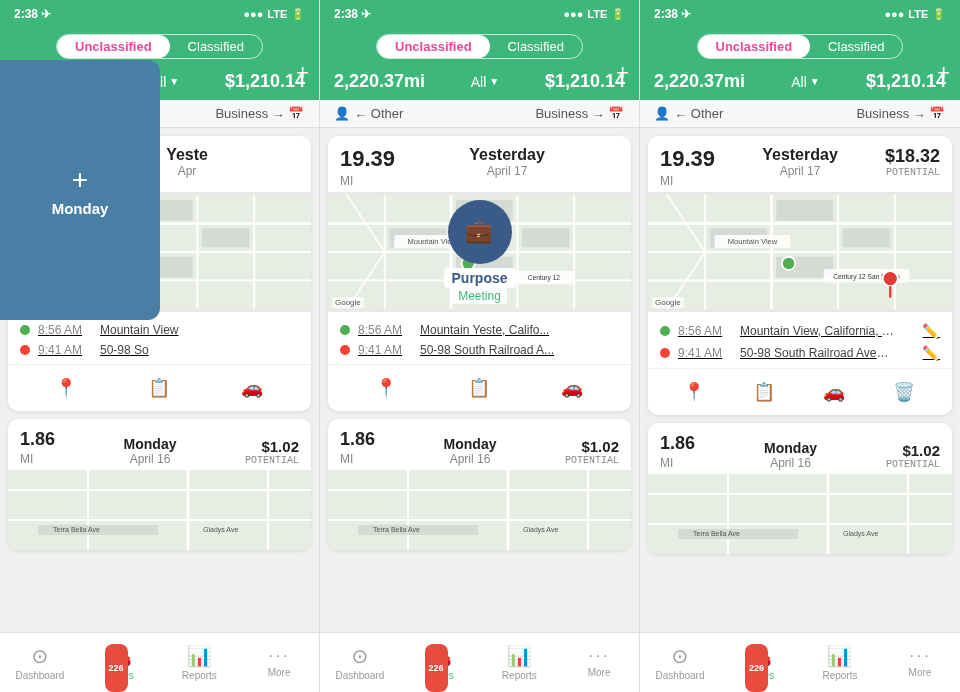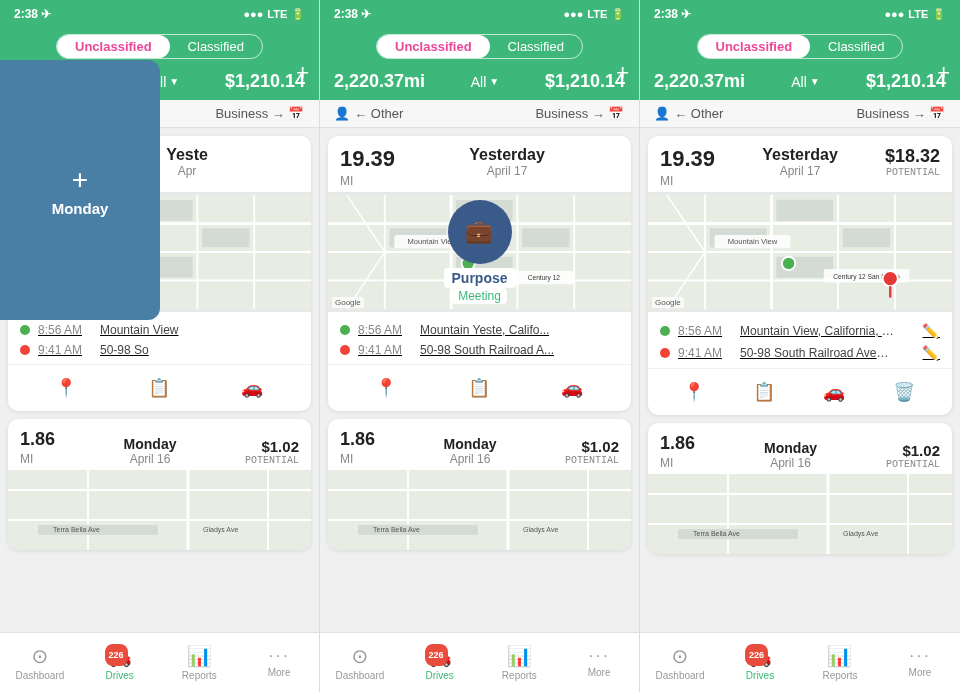--- a/index.html
+++ b/index.html
@@ -263,21 +263,21 @@
     .nav-icon { font-size: 20px; }
     .nav-badge {
       position: absolute;
       top: 0; right: 50%;
       transform: translateX(8px);
       background: #e74c3c;
       color: white;
       font-size: 9px;
       font-weight: 700;
       border-radius: 8px;
-      padding: 6px 4px;
+      padding: 19px 4px;
       min-width: 16px;
       text-align: center;
     }
     .nav-dots { font-size: 16px; letter-spacing: 2px; }
 
     .chevron-down { font-size: 10px; }
 
     
     .panel-relative { position: relative; }
 

